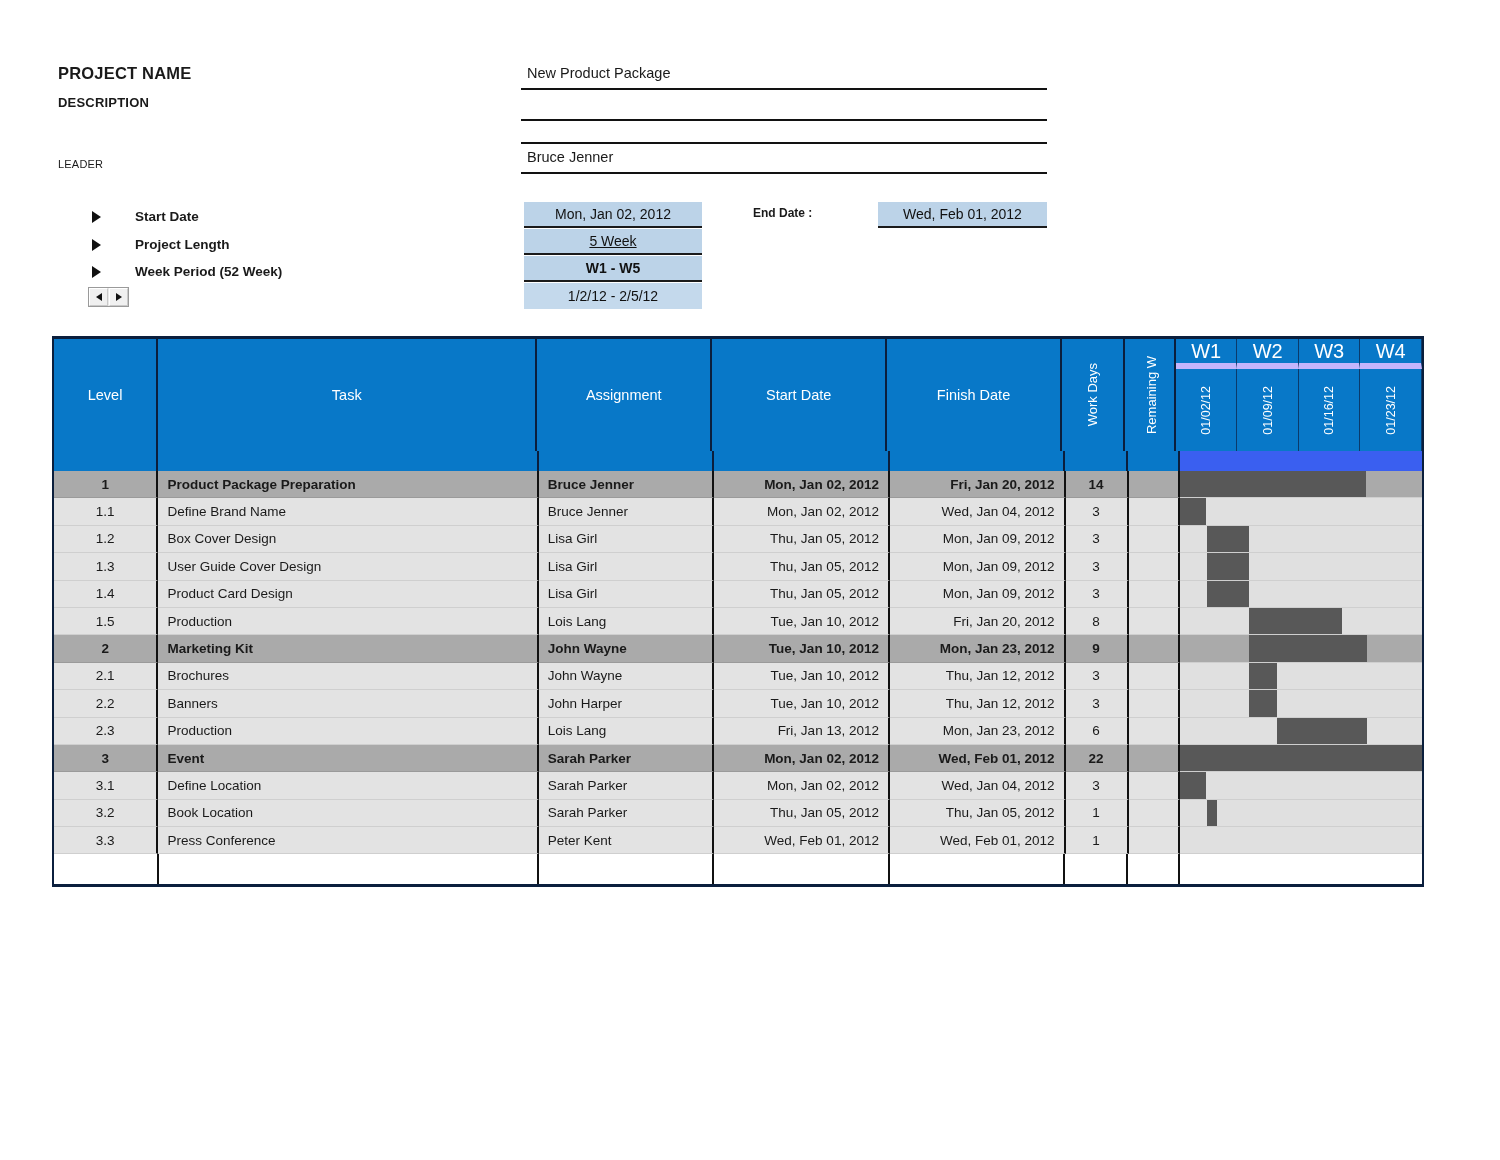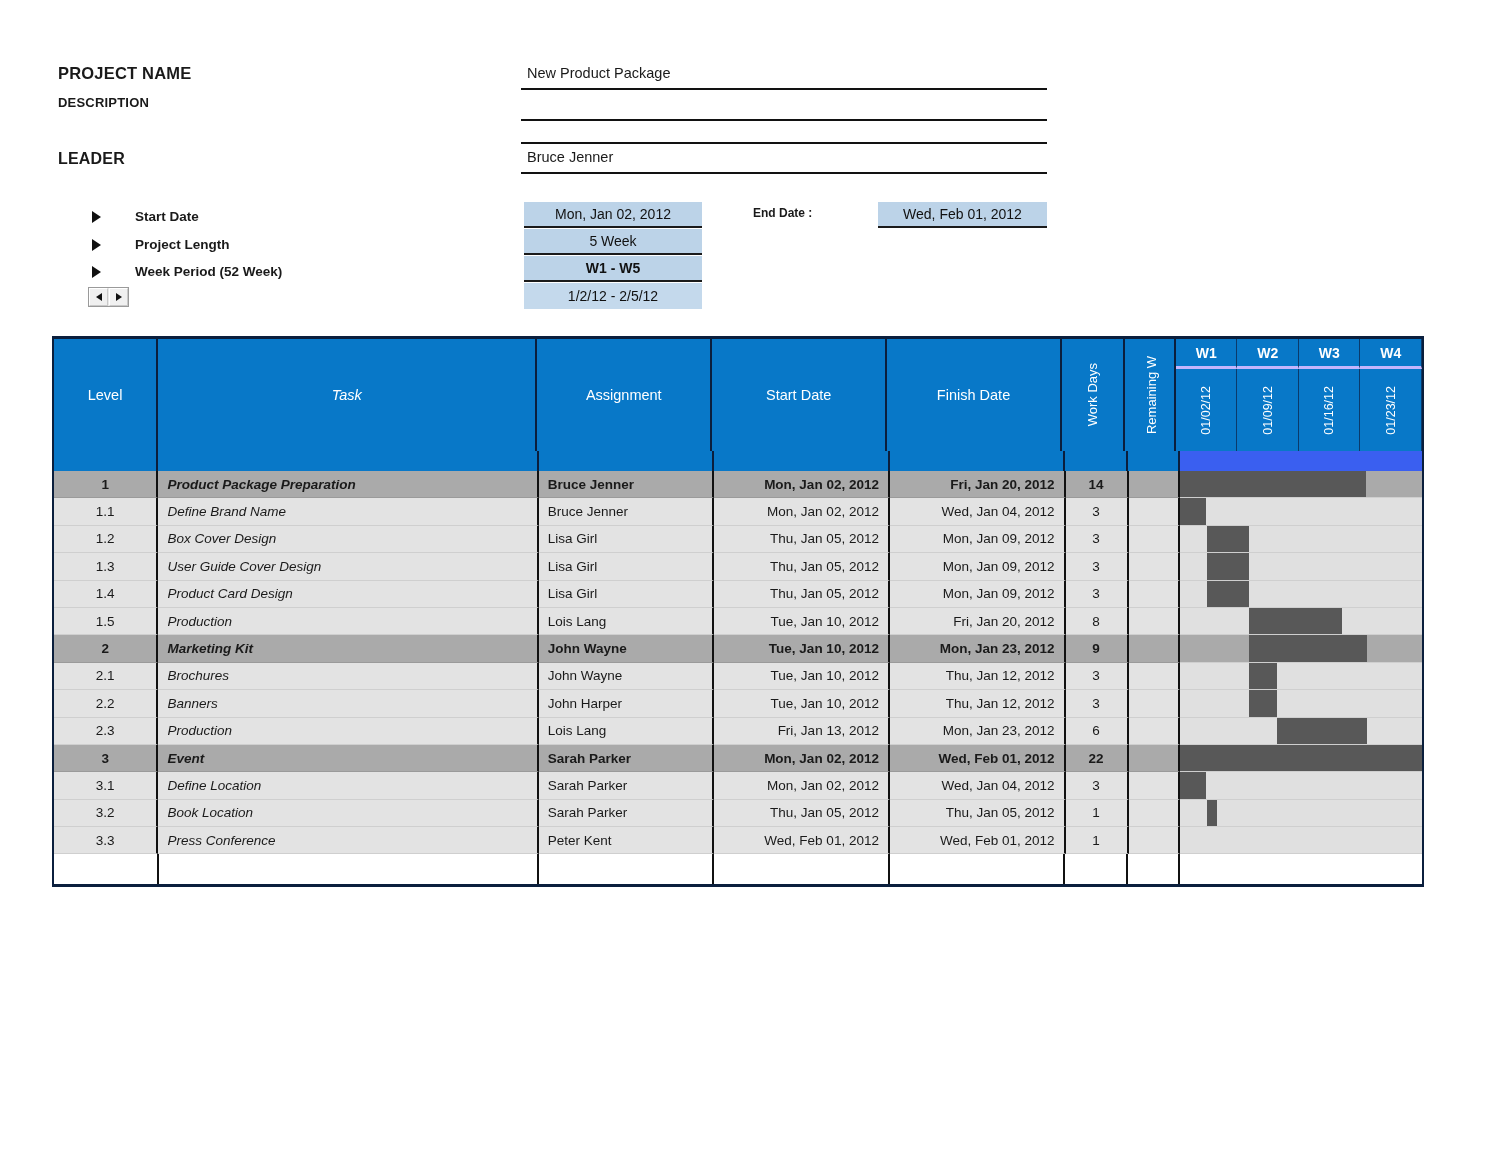--- a/index.html
+++ b/index.html
@@ -12,21 +12,21 @@
     overflow:hidden;
   }
 
   
   .sheet { position:relative; width:1500px; height:1160px; }
 
   .hdr { position:absolute; left:0; top:0; width:1500px; height:320px; }
 
   .lbl-proj  { position:absolute; left:58px;  top:64px;  font-size:16.5px; font-weight:bold; letter-spacing:.2px; }
   .lbl-desc  { position:absolute; left:58px;  top:95px;  font-size:13px;   font-weight:bold; letter-spacing:.2px; }
-  .lbl-lead  { position:absolute; left:58px;  top:150px; font-size:16px;   font-weight:bold; letter-spacing:.2px; }
+  .lbl-lead  { position:absolute; left:58px;  top:158px; font-size:11px;   font-weight:normal; letter-spacing:.2px; }
 
   .val-proj  { position:absolute; left:527px; top:65px;  font-size:14.5px; }
   .val-lead  { position:absolute; left:527px; top:149px; font-size:14.5px; }
 
   .rule { position:absolute; left:521px; width:526px; border-bottom:2px solid #121212; }
   .rule.r1 { top:88px; }
   .rule.r2 { top:119px; }
   .rule.r3 { top:142px; }
   .rule.r4 { top:172px; }
 
@@ -44,21 +44,21 @@
   .b2 { top:231px; }
   .b3 { top:258px; }
 
   .vbox {
     position:absolute; left:524px; width:178px; height:26px;
     background:#bcd3e8; border-bottom:2px solid #1b1b1b;
     display:flex; align-items:center; justify-content:center;
     font-size:14px; color:#111;
   }
   .v1 { top:202px; }
-  .v2 { top:229px; }
+  .v2 { top:229px;text-decoration:underline; }
   .v3 { top:256px;font-weight:bold; }
   .v4 { top:283px; background:#c4d9ec; border-bottom:none; }
 
   .endlabel { position:absolute; left:753px; top:206px; font-size:12px; font-weight:bold; }
   .endbox {
     position:absolute; left:878px; top:202px; width:169px; height:26px;
     background:#bcd3e8; border-bottom:2px solid #1b1b1b;
     display:flex; align-items:center; justify-content:center;
     font-size:14px; color:#111;
   }
@@ -81,21 +81,21 @@
     border-top:3px solid #0b1f3d;
     border-bottom:3px solid #0b1f3d;
     border-left:2px solid #0b1f3d;
     border-right:2px solid #0b1f3d;
     background:#fff;
   }
   .trow { display:flex; width:100%; }
 
   
   .c-level { width:106px;  }
-  .c-task  { width:386px;font-style:italic; }
+  .c-task  { width:386px; }
   .c-assg  { width:178px; }
   .c-start { width:178px; }
   .c-fin   { width:178px; }
   .c-wd    { width:64px;  }
   .c-rw    { width:52px;  }
   .c-gantt { width:246px; }
 
   .hd {
     background:#0878c8; color:#ffffff;
     height:112px; display:flex; align-items:center; justify-content:center;
@@ -106,22 +106,22 @@
   .hd.vert span { writing-mode:vertical-rl; transform:rotate(180deg); white-space:nowrap; }
   .hd.rw { overflow:hidden; }
   .hd.rw span { position:relative; left:2px; }
 
   .hd-weeks { width:246px; display:flex; flex-direction:column; }
   .hd-weeks .wk-top { display:flex; height:30px; }
   .hd-weeks .wk-bot { display:flex; height:82px; }
   .wk-cell {
     width:61.5px; background:#0878c8; color:#fff;
     display:flex; align-items:center; justify-content:center;
-    font-size:14px; font-weight:bold;
-    border-right:1px solid #0b3a6b; border-bottom:3px solid #c4b5fd;
+    font-size:20px; font-weight:normal;
+    border-right:1px solid #0b3a6b; border-bottom:6px solid #c4b5fd;
   }
   .wk-cell.d { font-size:12.5px; font-weight:normal; border-bottom:none; }
   .wk-cell.d span { writing-mode:vertical-rl; transform:rotate(180deg); }
 
   
   .spacer { height:20px; display:flex; }
   .spacer .sc { background:#0878c8; border-right:2px solid #0b1f3d; }
   .spacer .sg { background:#3a5ff0; }
 
   

